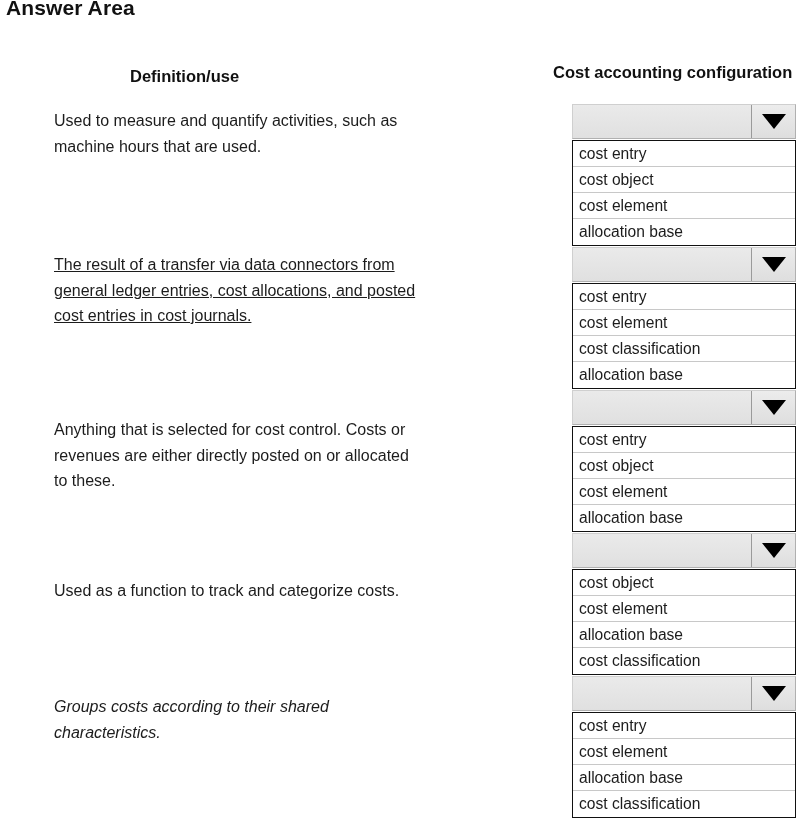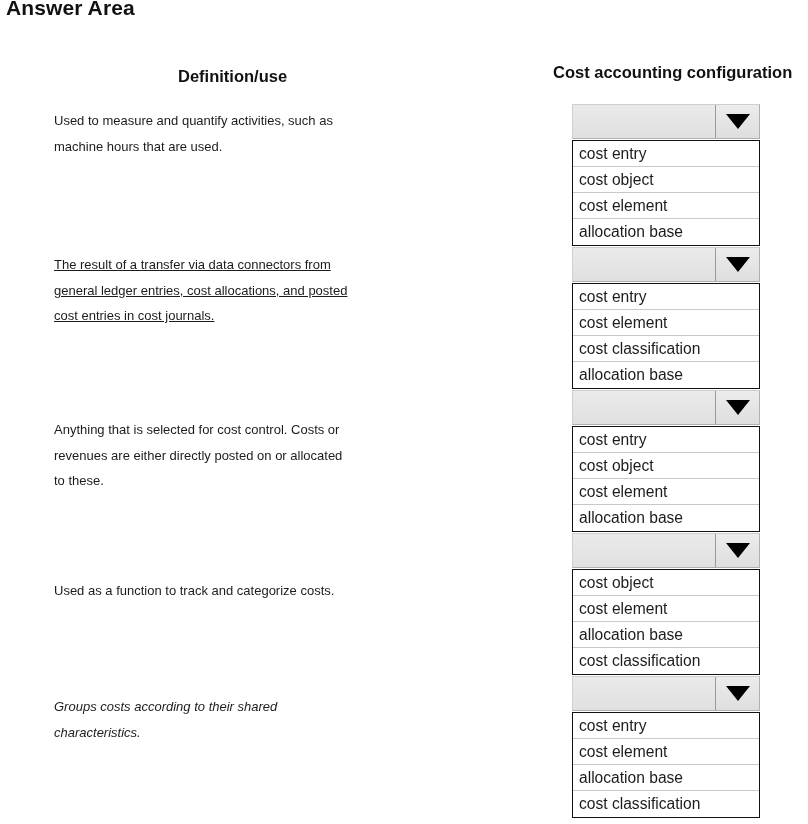--- a/index.html
+++ b/index.html
@@ -29,45 +29,45 @@
   }
 
   
   .col-header {
     position: absolute;
     font-size: 16.5px;
     font-weight: bold;
     color: #111111;
     white-space: nowrap;
   }
-  #header-definition { left: 130px; top: 67px; margin-left: 48px; }
+  #header-definition { left: 130px; top: 67px; }
   #header-config     { left: 553px; top: 63px; }
 
   
   .row {
     position: absolute;
     left: 0;
     width: 808px;
   }
 
   .definition-text {
     position: absolute;
     left: 54px;
     width: 470px;
-    font-size: 13px;
+    font-size: 16px;
     line-height: 25.5px;
     color: #1c1c1c;
     white-space: pre-line;
   }
 
   
   .combo-wrap {
     position: absolute;
     left: 572px;
-    width: 188px;
+    width: 224px;
   }
 
   .combo-box {
     position: relative;
     height: 35px;
     box-sizing: border-box;
     display: flex;
     background: #e4e4e4;
     border: 1px solid #b0b0b0;
     border-top-color: #cfcfcf;

